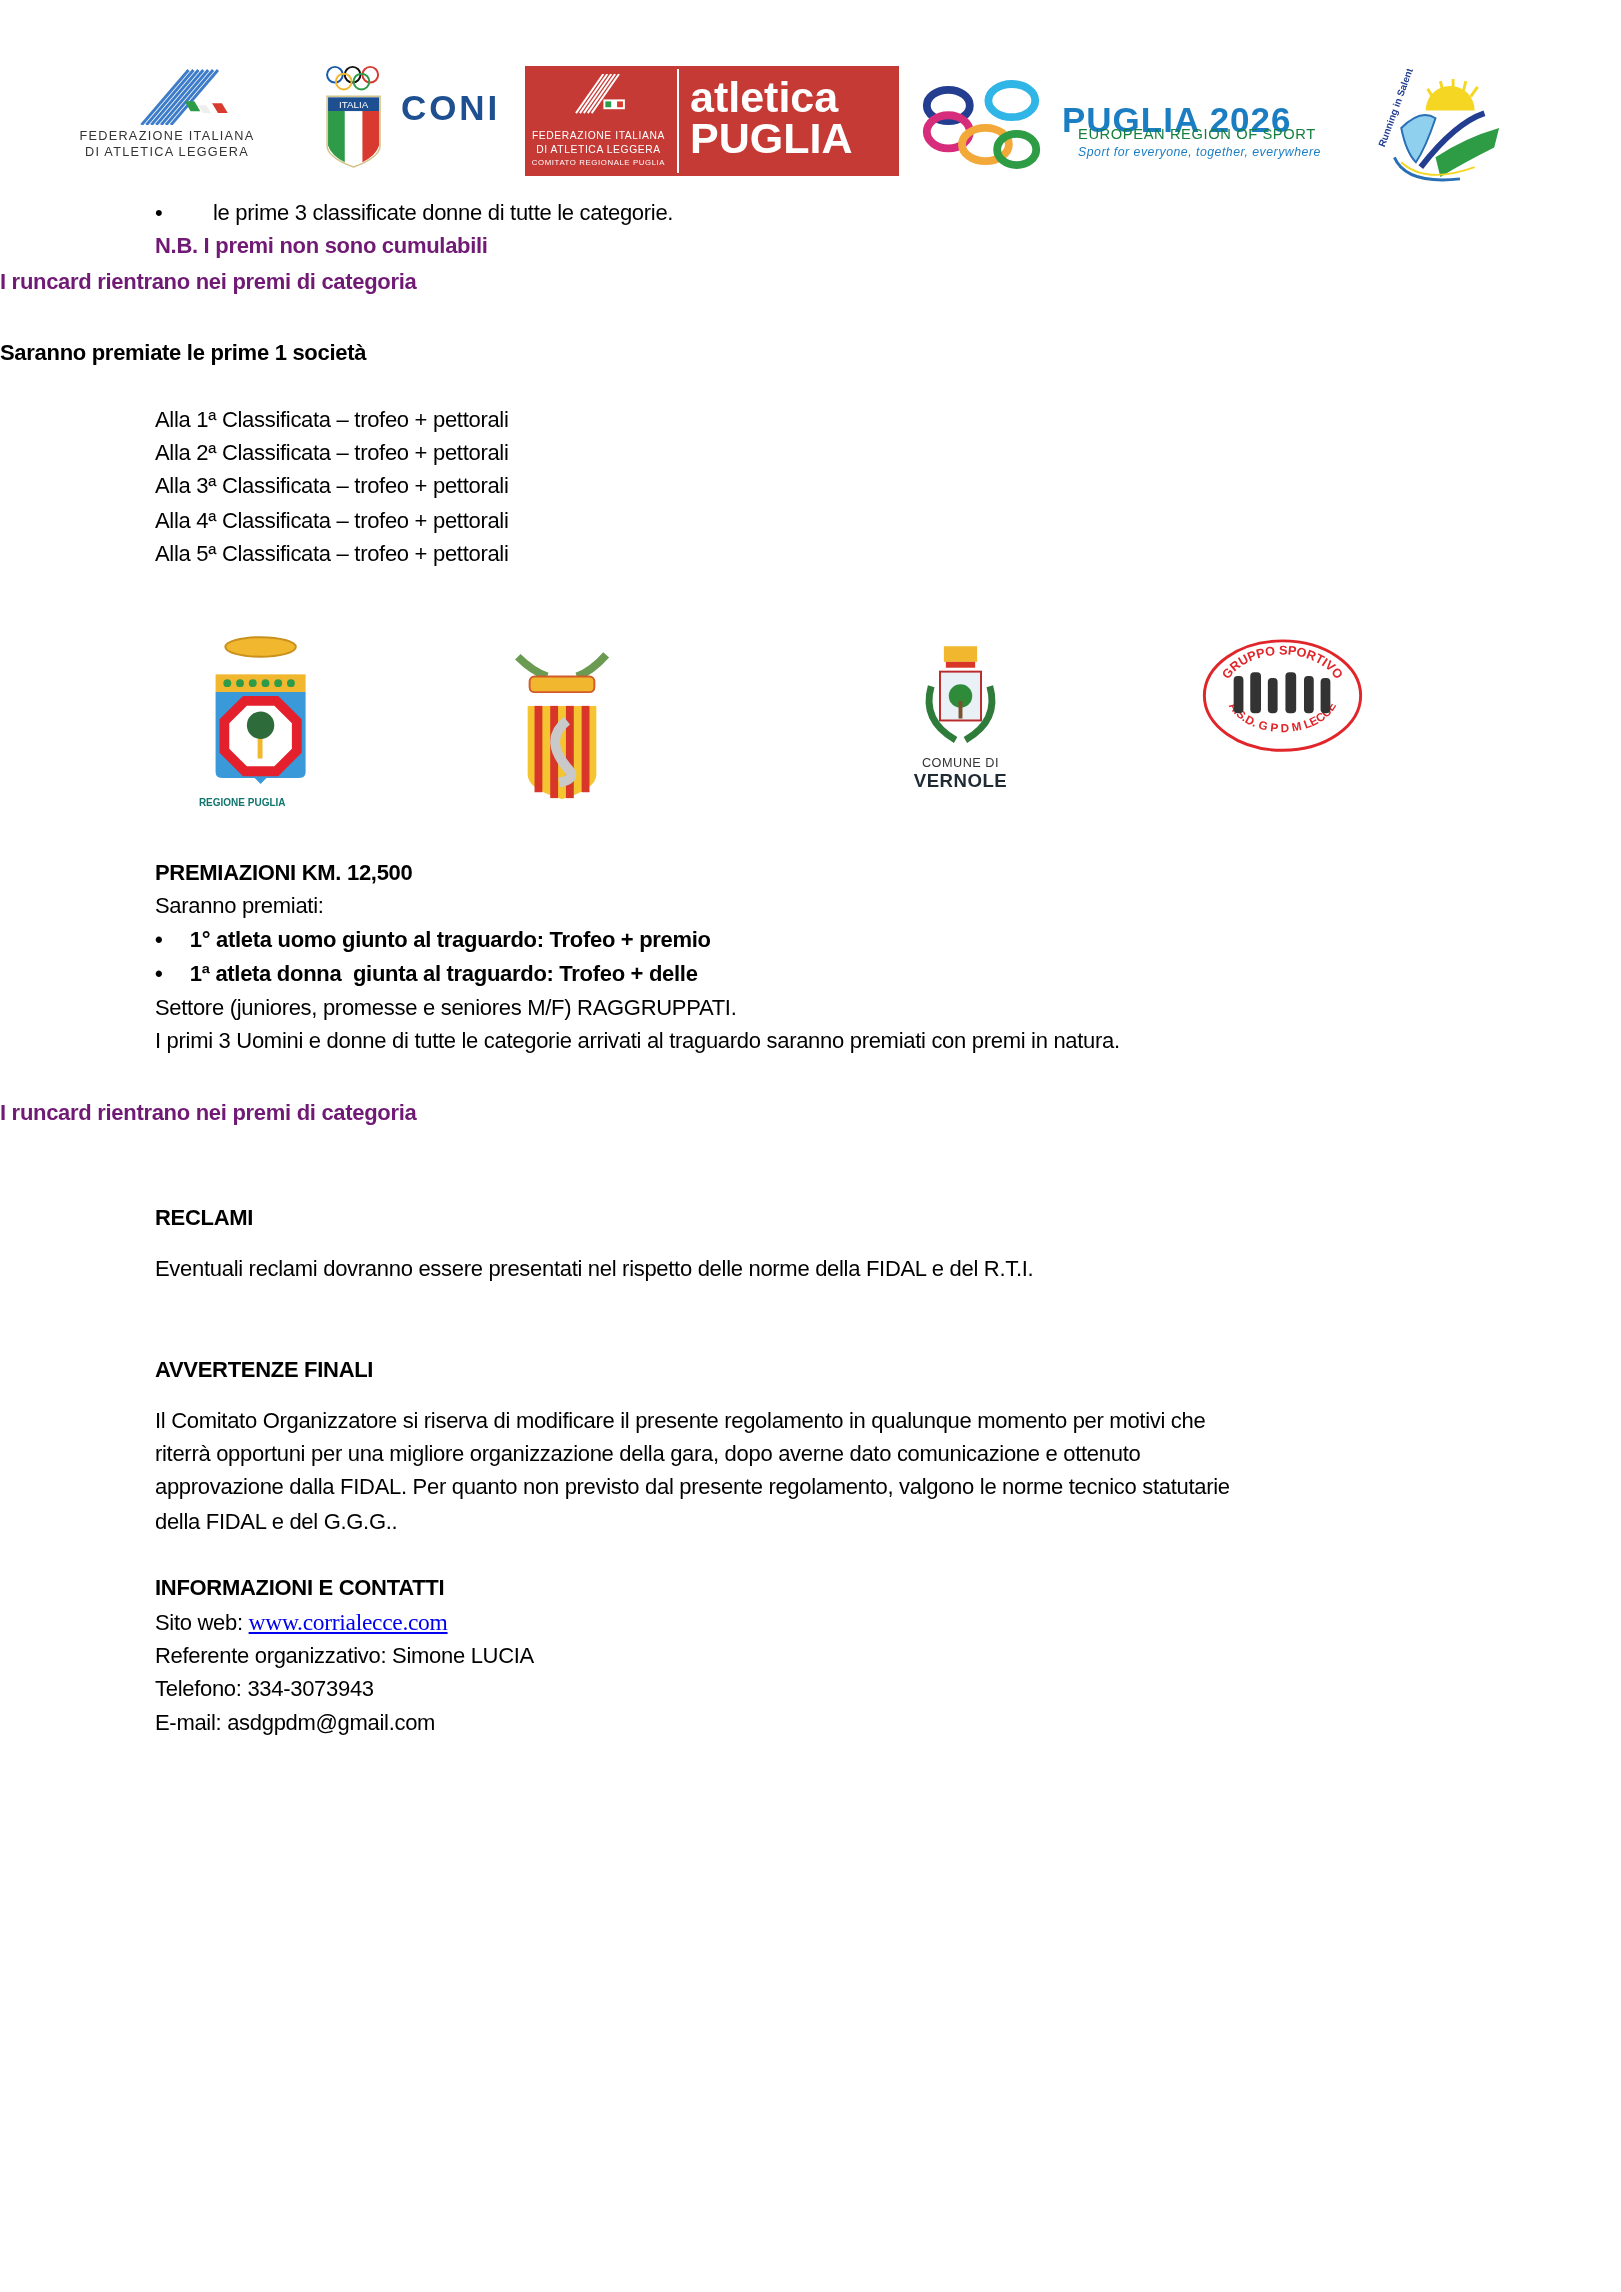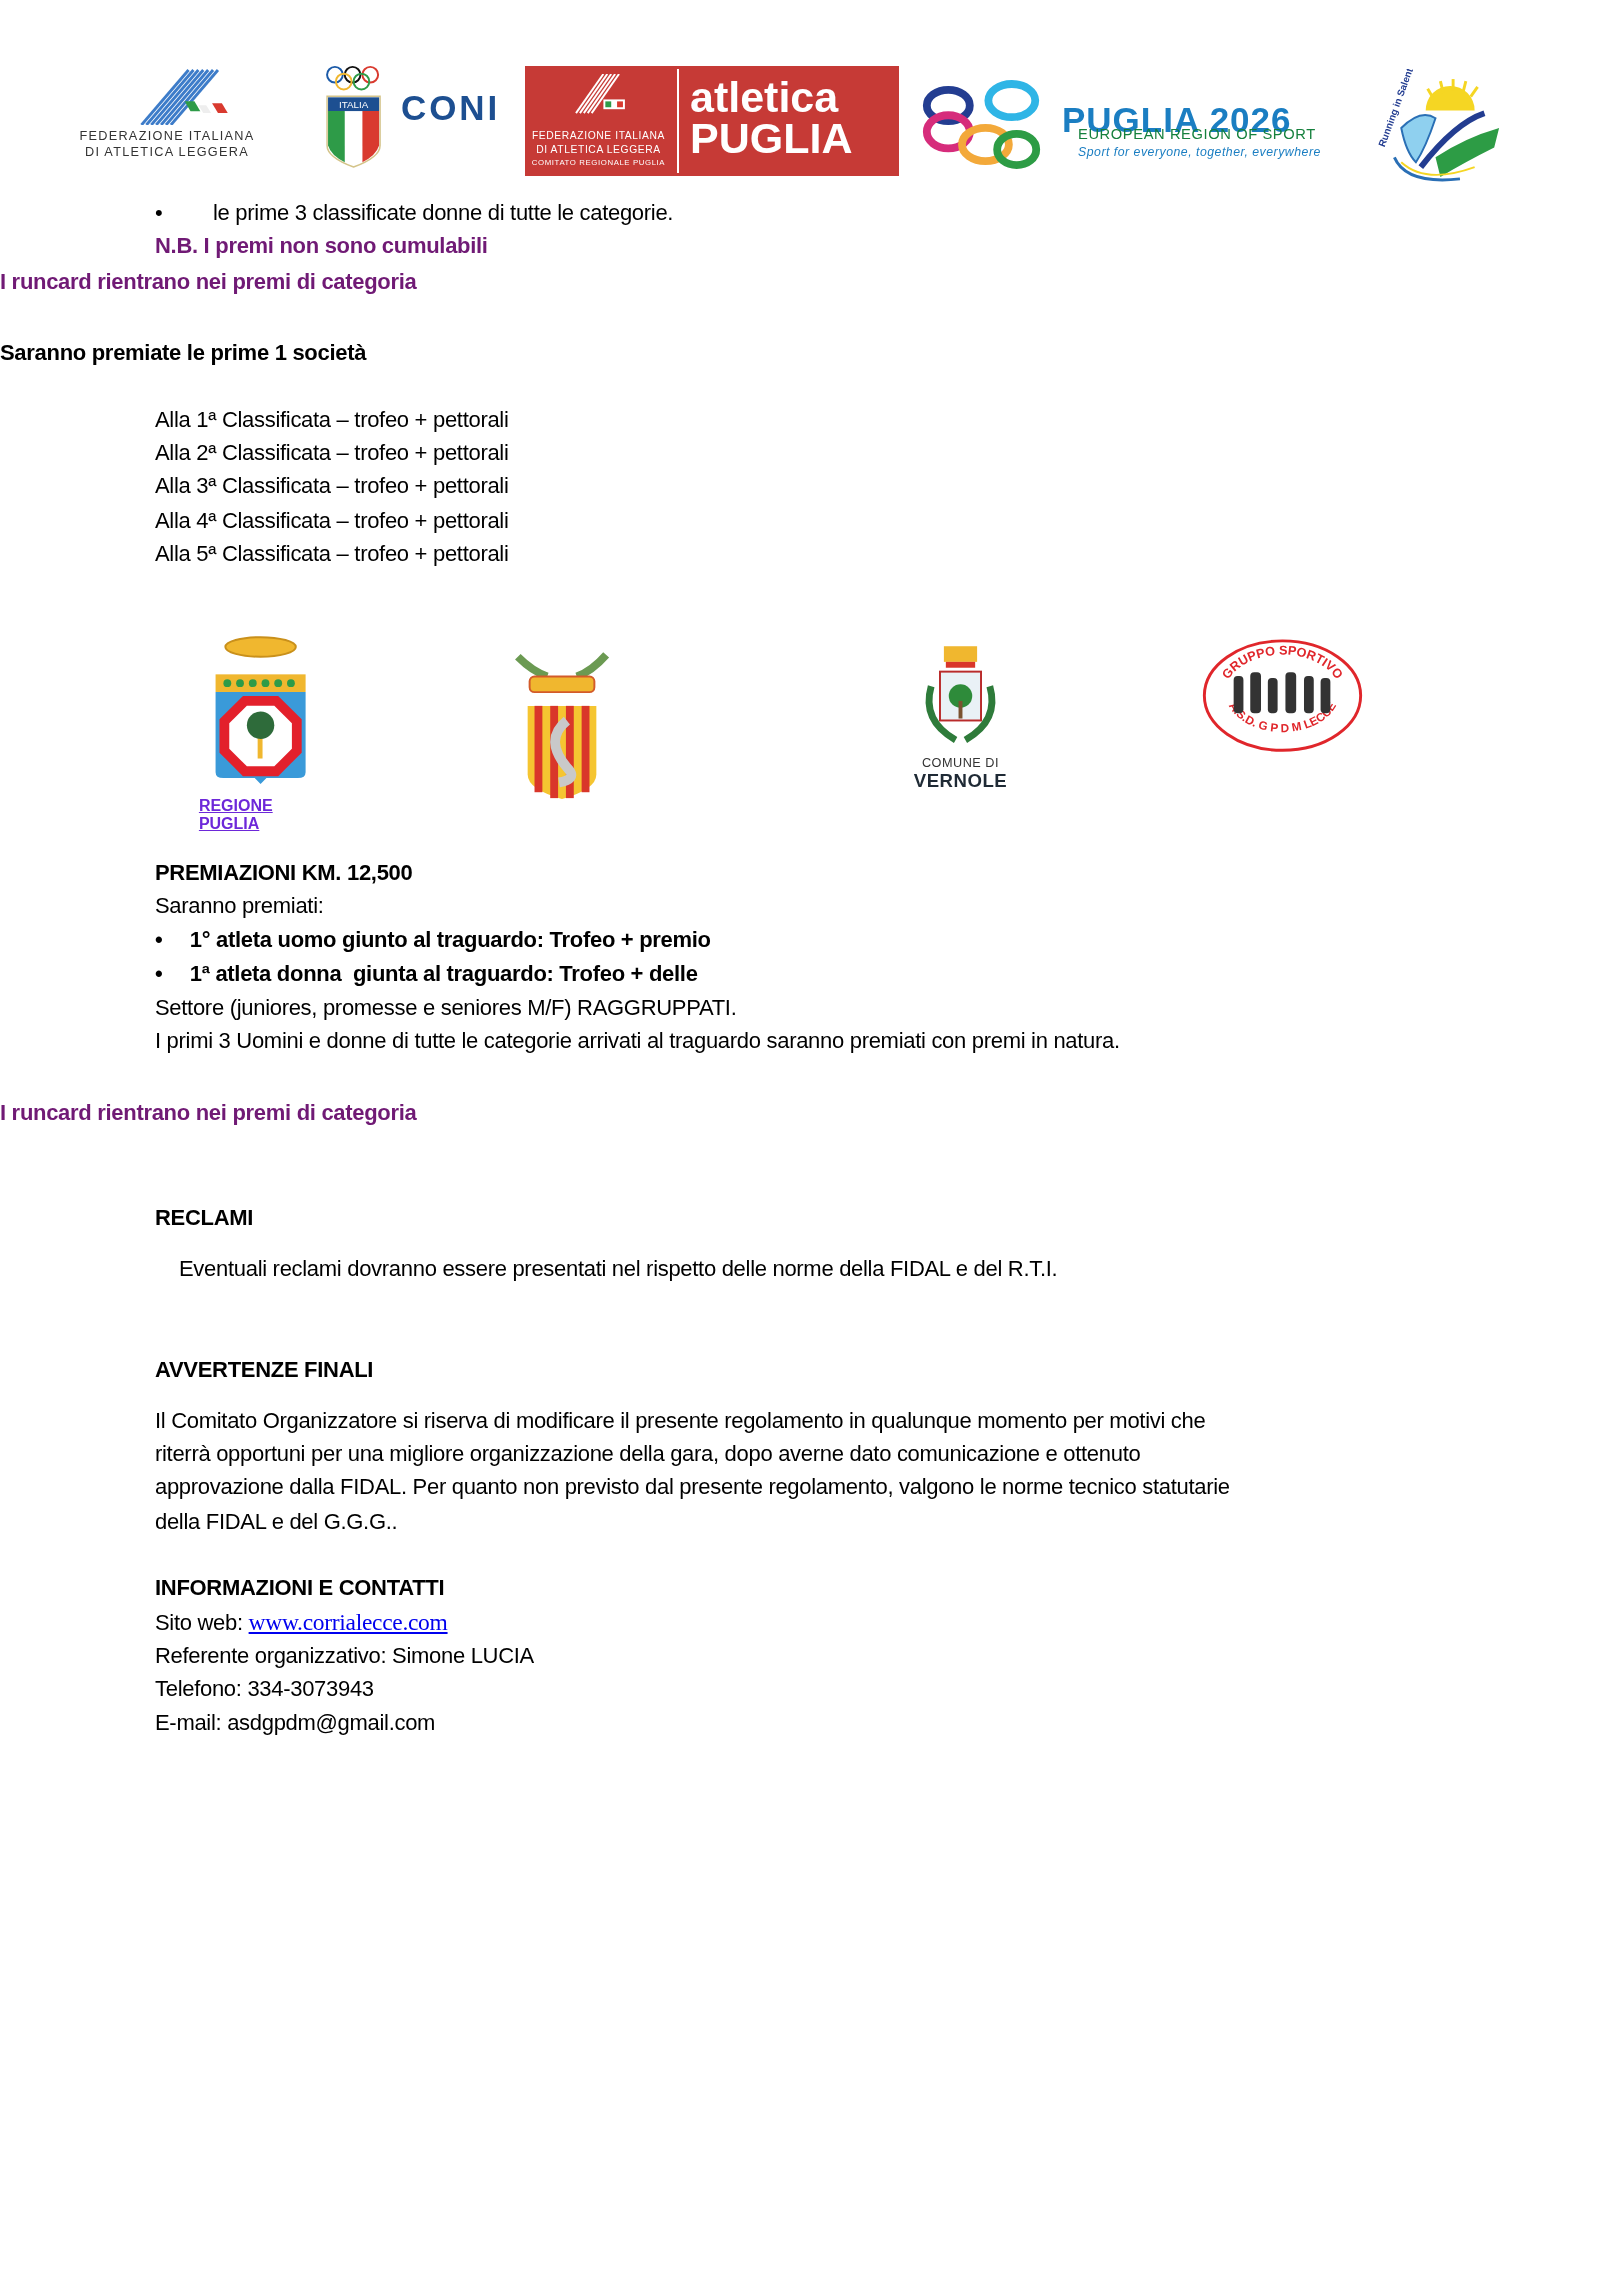--- a/index.html
+++ b/index.html
@@ -16,21 +16,21 @@
   
   .logo { position: absolute; }
   .fidal-text { font-family: "Liberation Sans", sans-serif; font-size: 12.7px; letter-spacing: 1.3px; color: #333; text-align: center; line-height: 15.7px; }
   .coni-text { font-family: "Liberation Sans", sans-serif; font-size: 35px; color: #1d4f91; letter-spacing: 2.9px; font-weight: bold; }
   .ap-box { background: #c63a36; color: #fff; }
   .ap-big { font-family: "Liberation Sans", sans-serif; font-weight: bold; color: #fff; line-height: 39px; }
   .ap-small { font-family: "Liberation Sans", sans-serif; color: #fff; font-size: 10.3px; letter-spacing: 0.6px; line-height: 13.7px; text-align: center; }
   .p26-title { font-family: "Liberation Sans", sans-serif; font-weight: bold; color: #1b7ec2; font-size: 35px; letter-spacing: 1px; }
   .p26-sub { font-family: "Liberation Sans", sans-serif; color: #15803d; font-size: 14.7px; letter-spacing: 0.6px; }
   .p26-tag { font-family: "Liberation Sans", sans-serif; font-style: italic; color: #1b7ec2; font-size: 12.3px; letter-spacing: 0.5px; }
-  .caption-bold { font-family: "Liberation Sans", sans-serif; font-weight: bold; font-size: 16px; color: #6d28d9; text-decoration: underline; }
+  .caption-bold { font-family: "Liberation Sans", sans-serif; font-weight: bold; font-size: 10px; color: #0f766e; }
   .vern-small { font-family: "Liberation Sans", sans-serif; font-size: 12.7px; color: #333; letter-spacing: 0.5px; text-align: center; }
   .vern-big { font-family: "Liberation Sans", sans-serif; font-size: 18.6px; font-weight: bold; color: #1f2a35; letter-spacing: 0.5px; text-align: center; }
 </style>
 </head>
 <body>
 
 <div>
 
   <div class="logo" style="left:69px; top:64px; width:196px; height:98px;">
     <svg width="196" height="61" viewBox="0 0 200 62">
@@ -224,21 +224,21 @@
   <span>•</span><span style="display:inline-block; width:27.4px;"></span><span>1° atleta uomo giunto al traguardo: Trofeo + premio</span>
 </div>
 <div class="line txt bold" style="top:957px;">
   <span>•</span><span style="display:inline-block; width:27.4px;"></span><span style="white-space:pre;">1ª atleta donna  giunta al traguardo: Trofeo + delle</span>
 </div>
 <div class="line txt" style="top:991px;">Settore (juniores, promesse e seniores M/F) RAGGRUPPATI.</div>
 <div class="line txt" style="top:1024px;">I primi 3 Uomini e donne di tutte le categorie arrivati al traguardo saranno premiati con premi in natura.</div>
 <div class="abs txt bold red center" style="top:1096px;">I runcard rientrano nei premi di categoria</div>
 
 <div class="line txt bold" style="top:1201px;">RECLAMI</div>
-<div class="line txt" style="top:1252px;margin-left:24px;">Eventuali reclami dovranno essere presentati nel rispetto delle norme della FIDAL e del R.T.I.</div>
+<div class="line txt" style="top:1252px;">Eventuali reclami dovranno essere presentati nel rispetto delle norme della FIDAL e del R.T.I.</div>
 
 <div class="line txt bold" style="top:1353px;">AVVERTENZE FINALI</div>
 <div class="line txt" style="top:1404px;">Il Comitato Organizzatore si riserva di modificare il presente regolamento in qualunque momento per motivi che</div>
 <div class="line txt" style="top:1437px;">riterrà opportuni per una migliore organizzazione della gara, dopo averne dato comunicazione e ottenuto</div>
 <div class="line txt" style="top:1470px;">approvazione dalla FIDAL. Per quanto non previsto dal presente regolamento, valgono le norme tecnico statutarie</div>
 <div class="line txt" style="top:1505px;">della FIDAL e del G.G.G..</div>
 
 <div class="line txt bold" style="top:1571px;">INFORMAZIONI E CONTATTI</div>
 <div class="line txt" style="top:1605px;">
   <span>Sito web: </span><a class="link" href="www.corrialecce.com">www.corrialecce.com</a>

